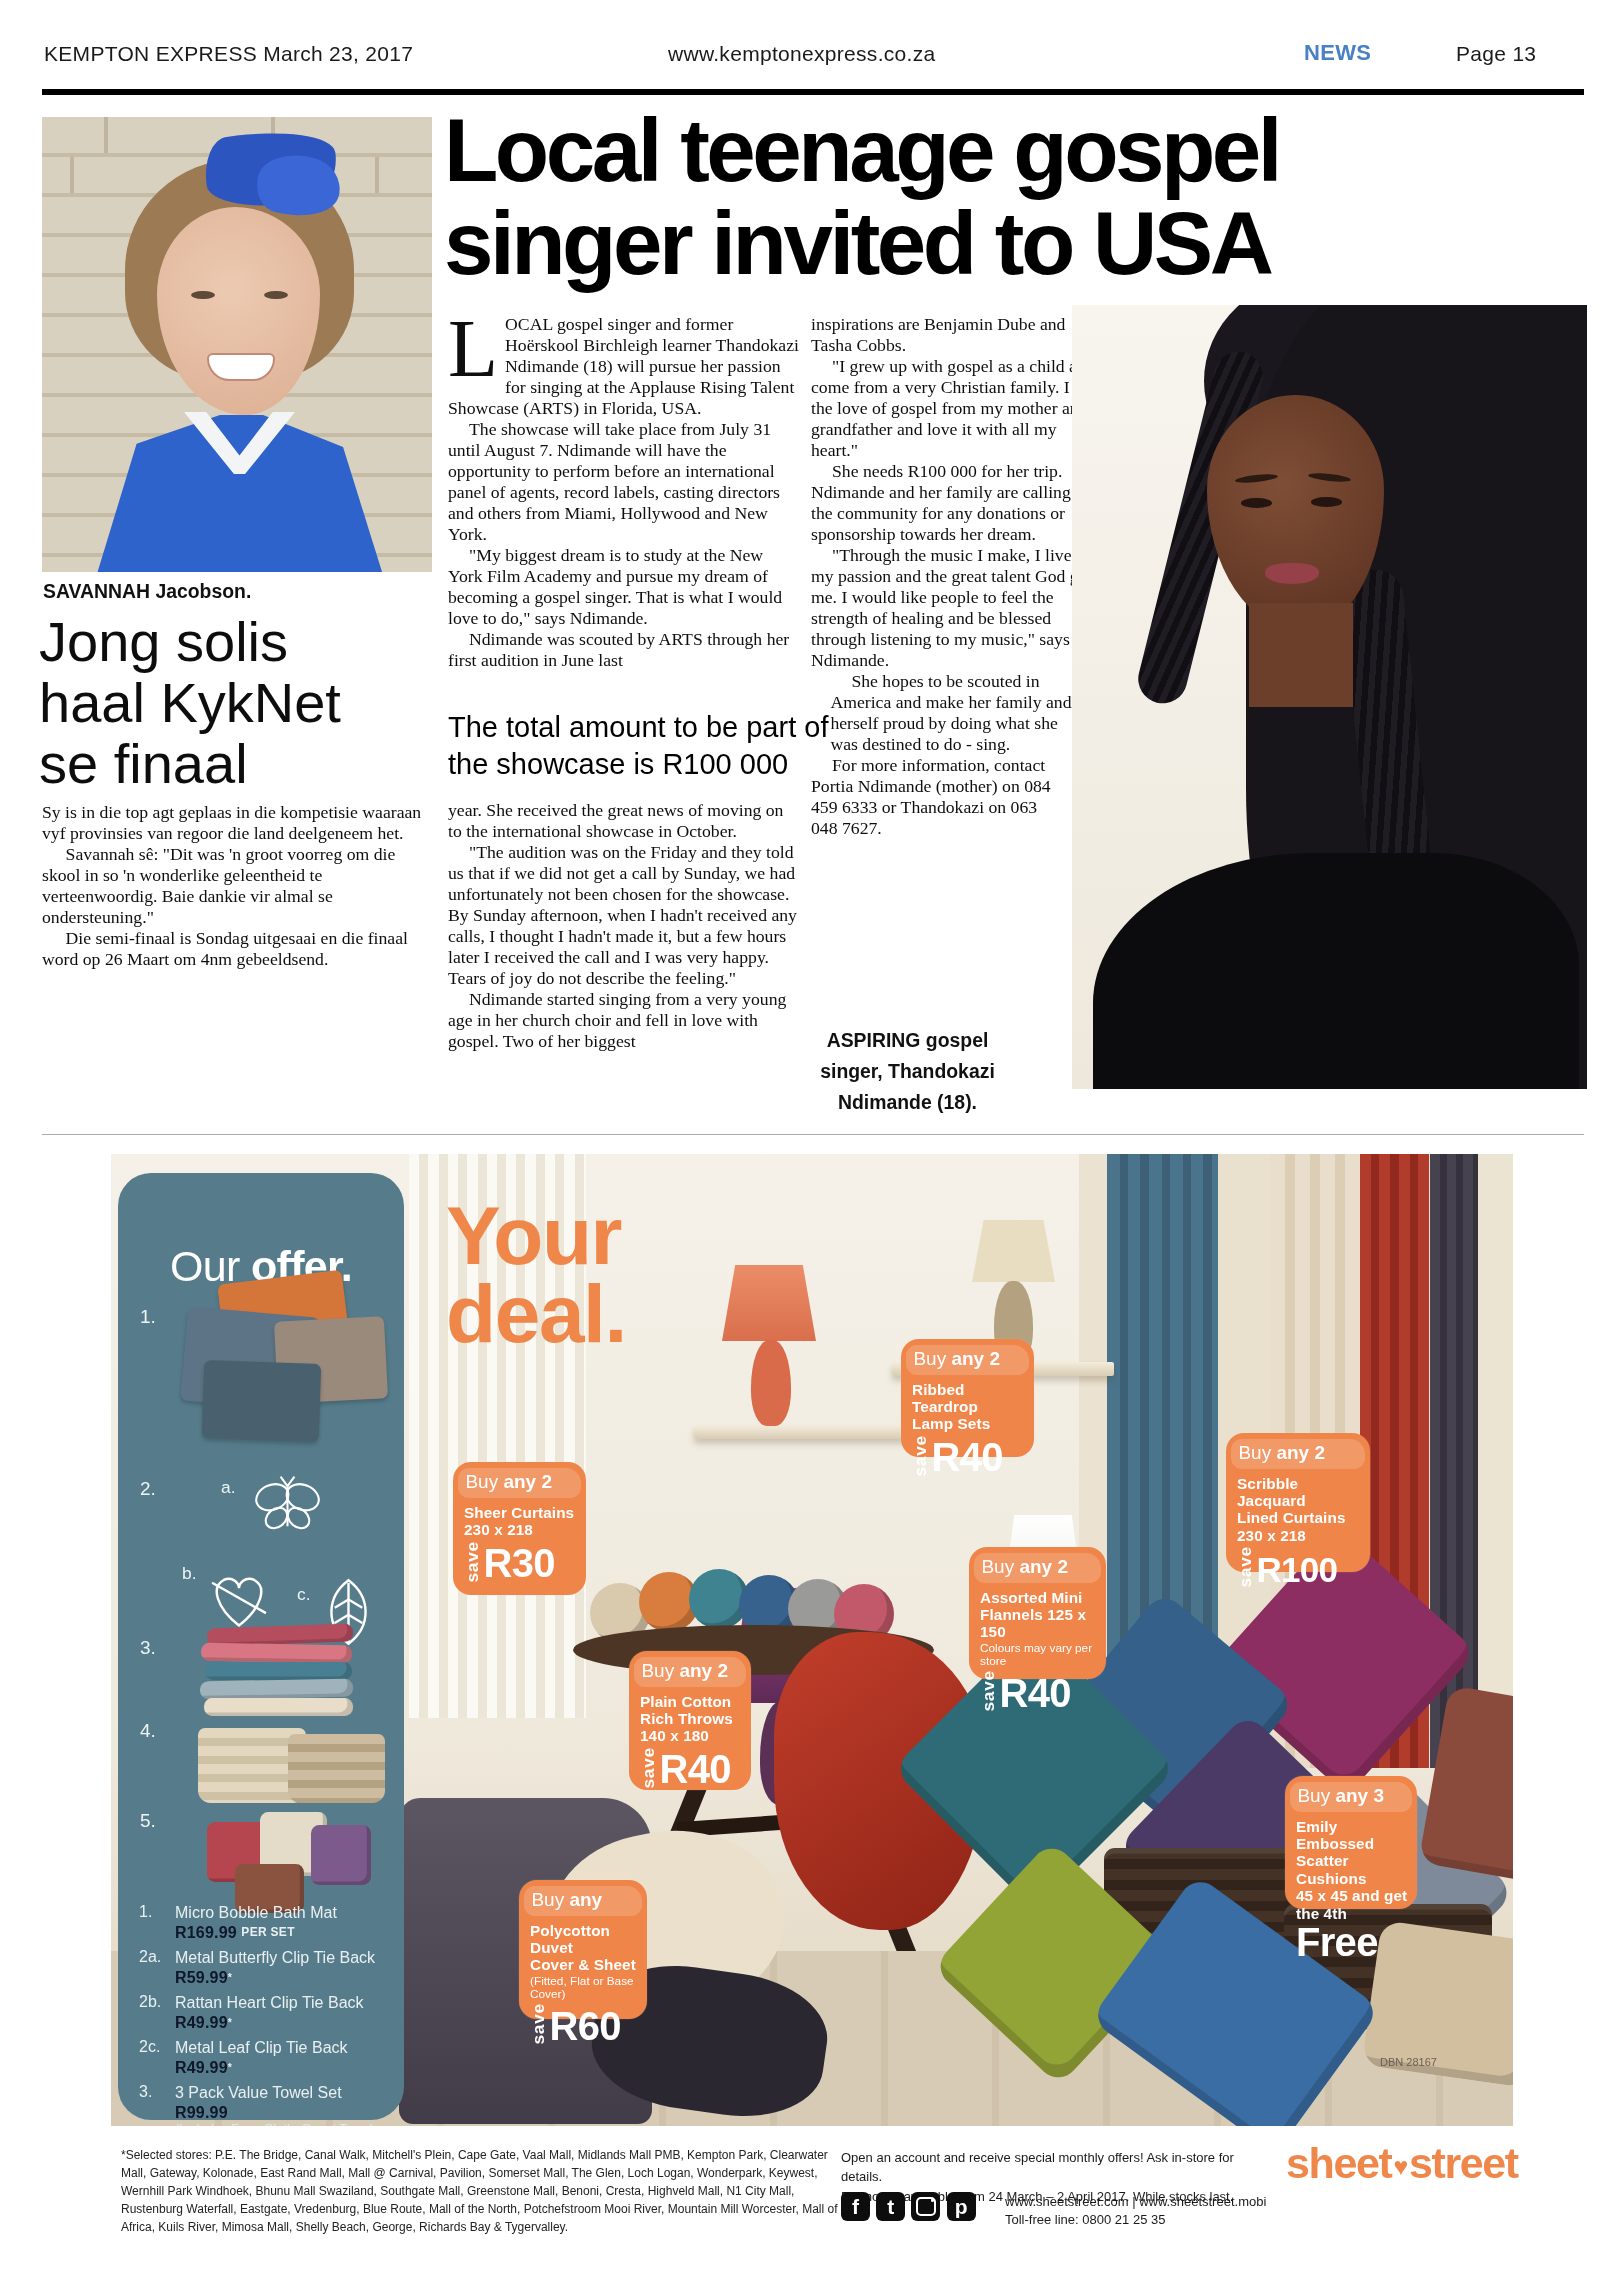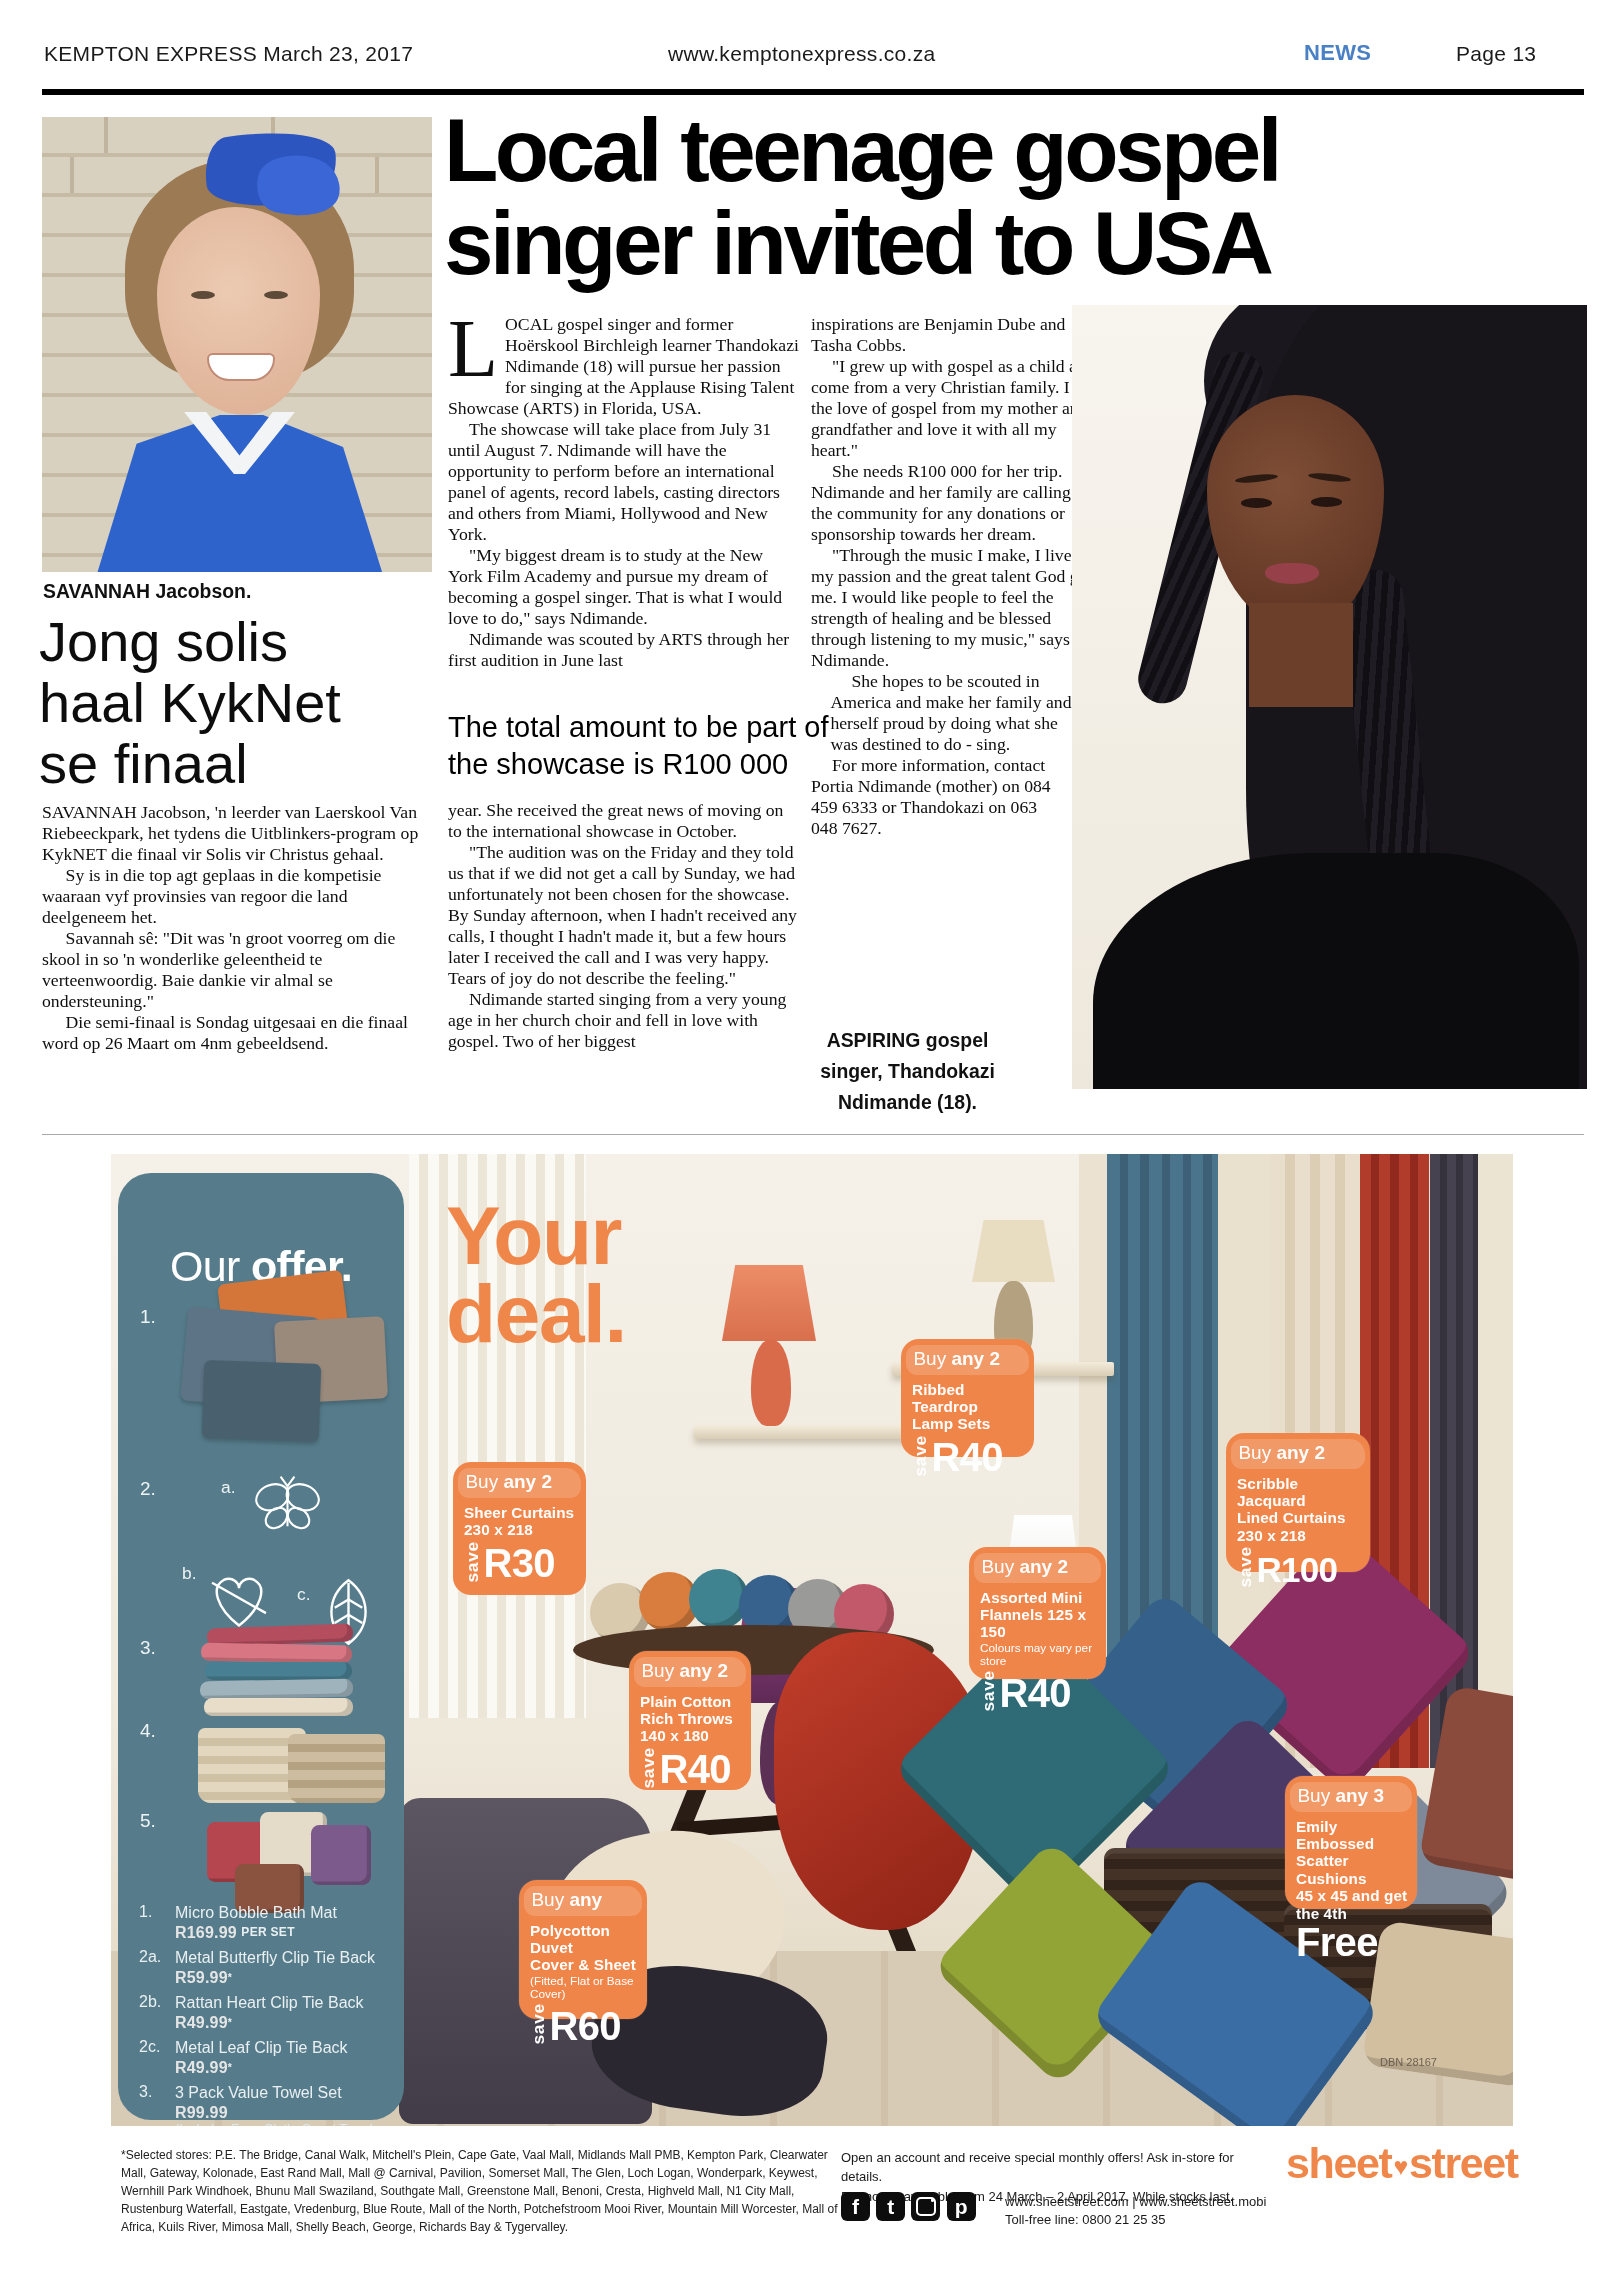--- a/index.html
+++ b/index.html
@@ -97,21 +97,21 @@
   .onum{position:absolute;font-size:19px;color:#eef3f5;}
   .sublab{position:absolute;font-size:17.4px;color:#eef3f5;}
   .mat{position:absolute;border-radius:7px;box-shadow:0 2.8px 4.2px rgba(0,0,0,.2);}
   .tstripe{position:absolute;border-radius:8.3px;box-shadow:inset -5.6px -3.5px 0 rgba(0,0,0,.15);}
   .bask{position:absolute;border-radius:7px 7px 12.5px 12.5px;}
   .cloth{position:absolute;border-radius:8.3px;box-shadow:inset -4.2px -3.5px 0 rgba(0,0,0,.18);}
   .plist{position:absolute;left:21px;top:730px;width:250px;}
   .plrow{display:flex;margin-bottom:6.2px;}
   .pln{flex:0 0 36px;font-size:16px;color:#eaf0f2;}
   .plbody{flex:1;font-size:16px;line-height:19.4px;color:#eaf0f2;}
-  .plp{font-weight:700;color:#e5e5e5;letter-spacing:0.2px;}
+  .plp{font-weight:700;color:#0f172a;letter-spacing:0.2px;}
   .plstar{font-size:10.4px;vertical-align:top;font-weight:700;}
   .plsuf{font-size:12px;font-weight:700;vertical-align:top;letter-spacing:0.3px;}
   .plnote{font-size:13px;line-height:14.6px;color:#dfe8ea;}
 
   
   .deal{position:absolute;left:335px;top:43px;font-size:82px;line-height:78px;font-weight:700;color:#f0874a;letter-spacing:-1.4px;}
   .badge{position:absolute;background:#f0854a;border-radius:18px;color:#fff;padding:7px 9.7px 7px 11px;box-sizing:border-box;box-shadow:0 0 0 0.7px rgba(255,255,255,.08);}
   .bhead{background:rgba(255,255,255,.17);border-radius:11px 15.3px 11px 11px;margin:-1.4px -4.2px 5.6px -5.6px;padding:3.5px 7px 4.9px;font-size:19px;white-space:nowrap;}
   .bhead b{font-weight:700;}
   .bline{font-size:15.3px;font-weight:700;line-height:17.4px;letter-spacing:0.1px;}
@@ -160,21 +160,20 @@
     <div class="sav-shirt"></div>
     <div class="sav-collar"></div>
   </div>
   <div class="sav-caption">SAVANNAH Jacobson.</div>
   <div class="sav-headline">
     <div>Jong solis</div>
     <div>haal KykNet</div>
     <div>se finaal</div>
   </div>
   <div class="sav-body">
-    <p>SAVANNAH Jacobson, 'n leerder van Laerskool Van Riebeeckpark, het tydens die Uitblinkers-program op KykNET die finaal vir Solis vir Christus gehaal.</p>
     <p>Sy is in die top agt geplaas in die kompetisie waaraan vyf provinsies van regoor die land deelgeneem het.</p>
     <p>Savannah sê: "Dit was 'n groot voorreg om die skool in so 'n wonderlike geleentheid te verteenwoordig. Baie dankie vir almal se ondersteuning."</p>
     <p>Die semi-finaal is Sondag uitgesaai en die finaal word op 26 Maart om 4nm gebeeldsend.</p>
   </div>
 
   <div class="gos-headline">
     <div>Local teenage gospel</div>
     <div>singer invited to USA</div>
   </div>
 

